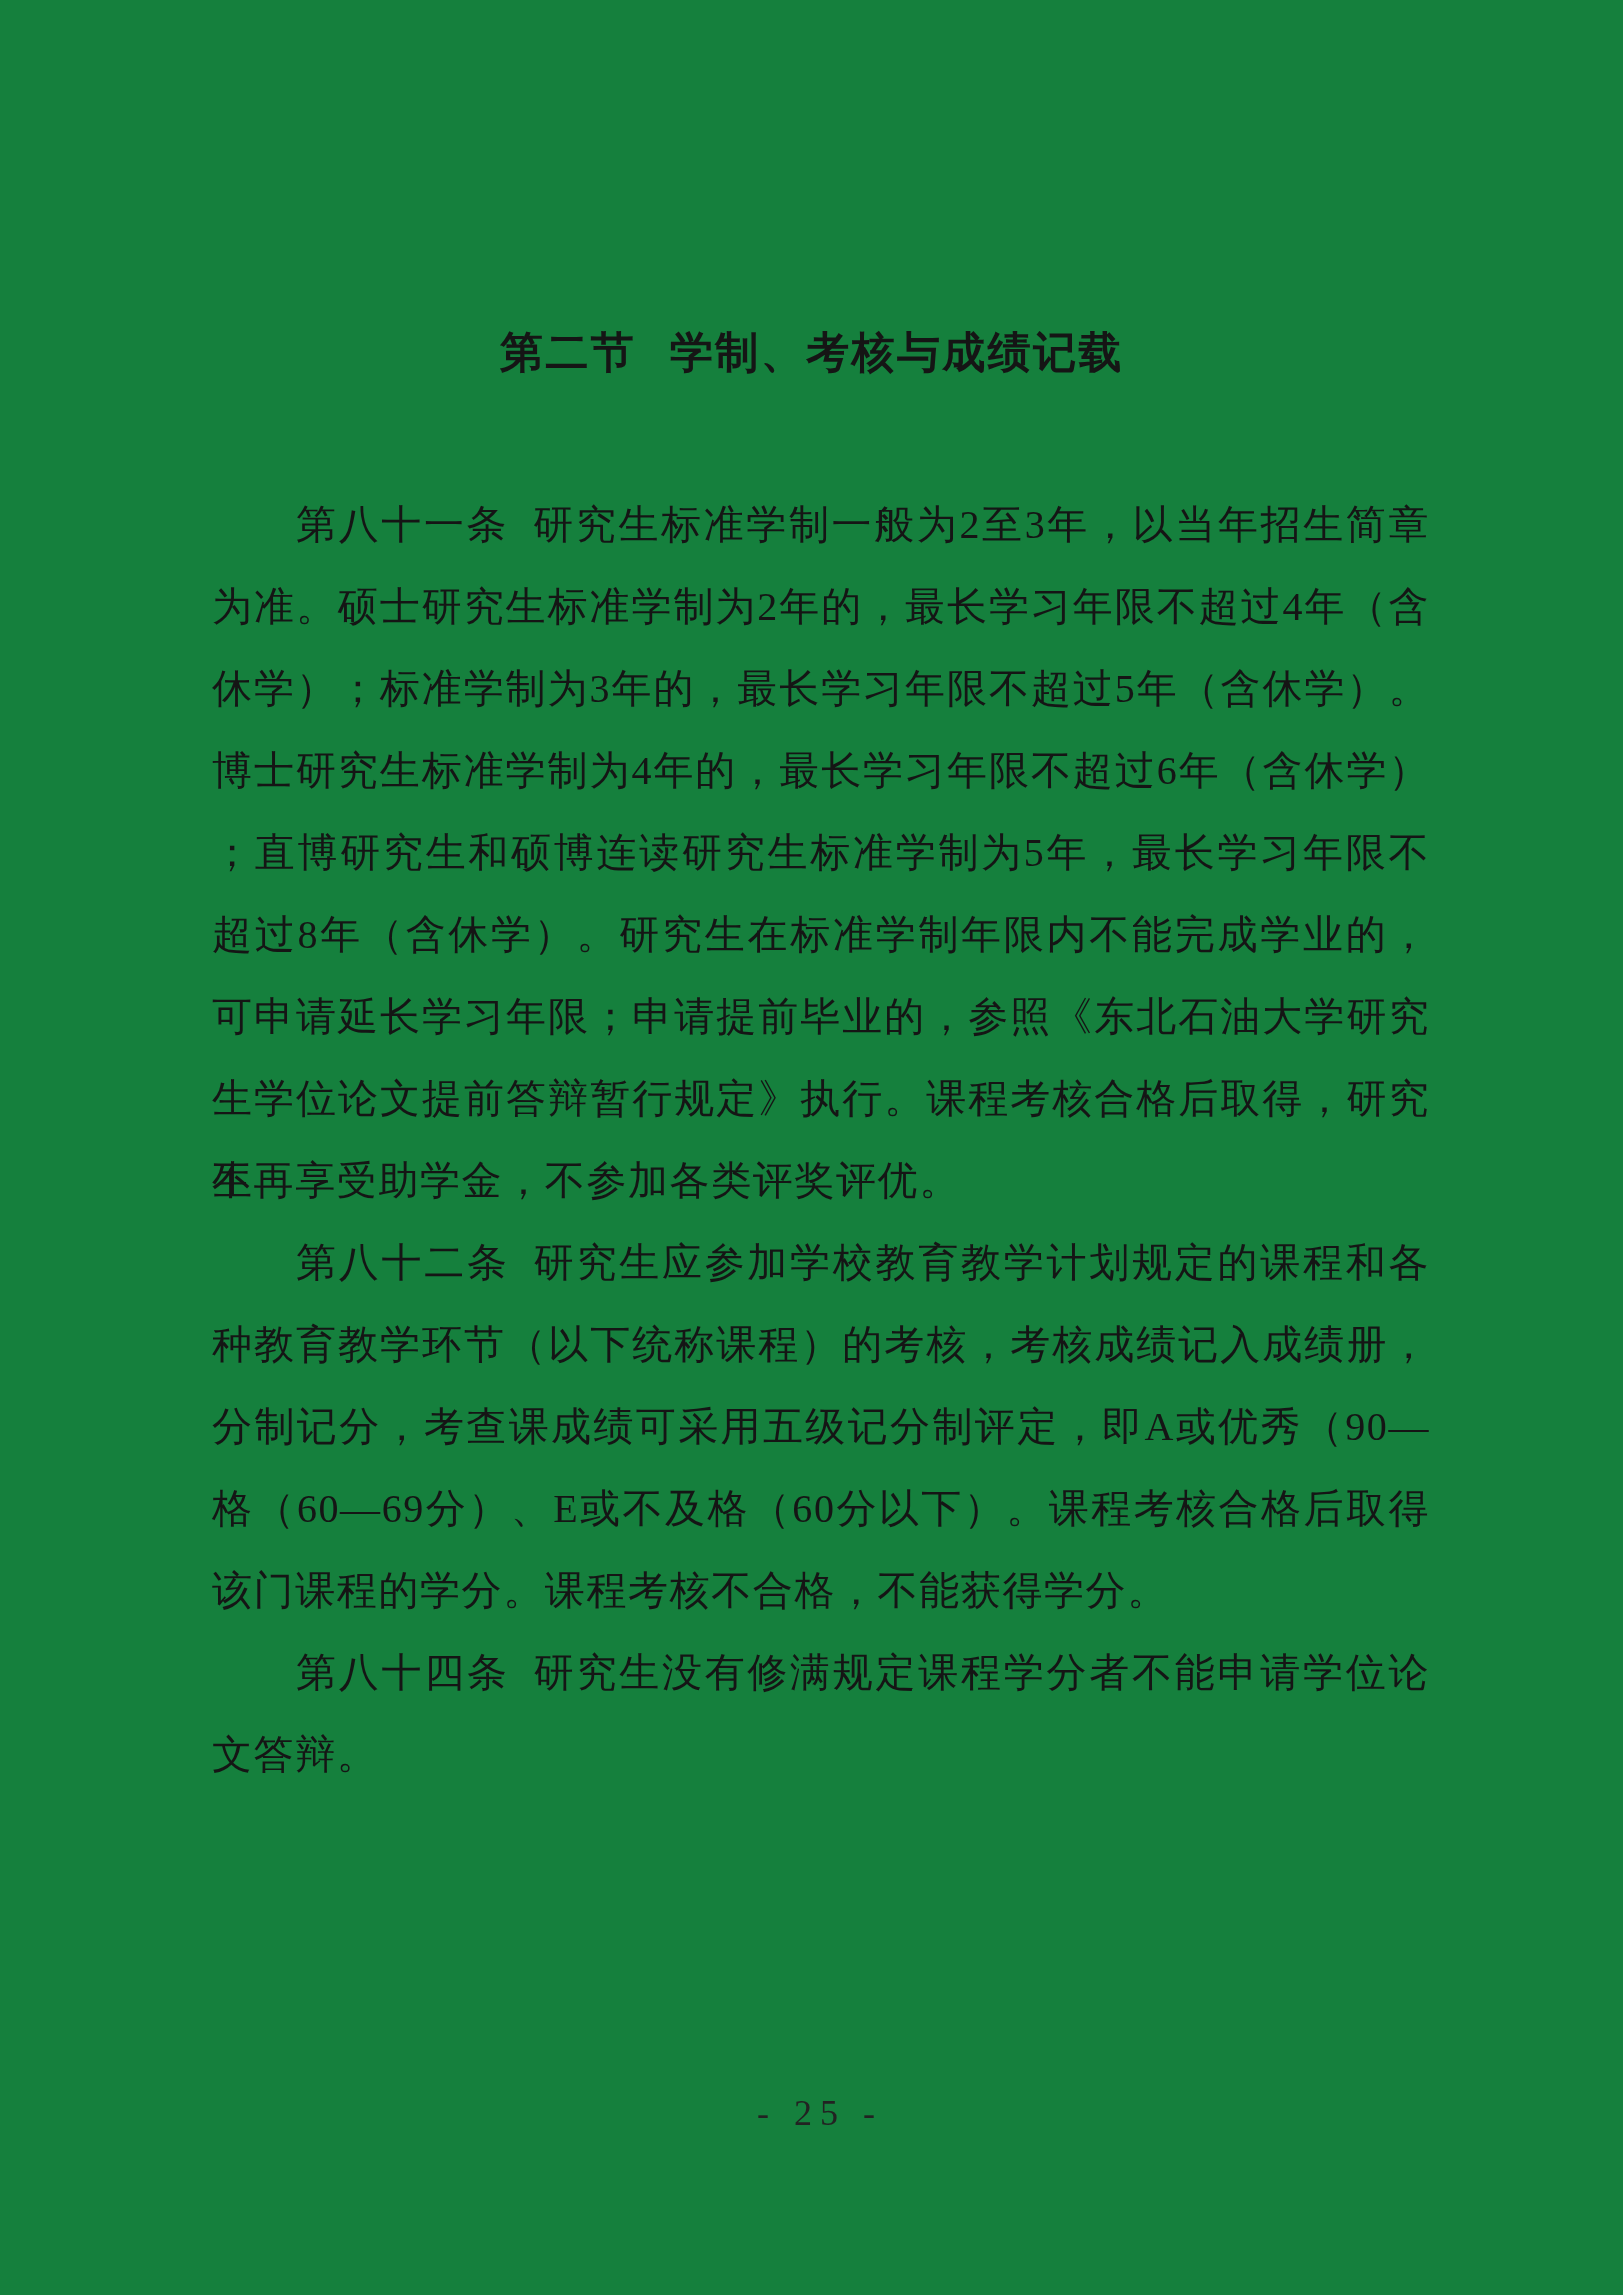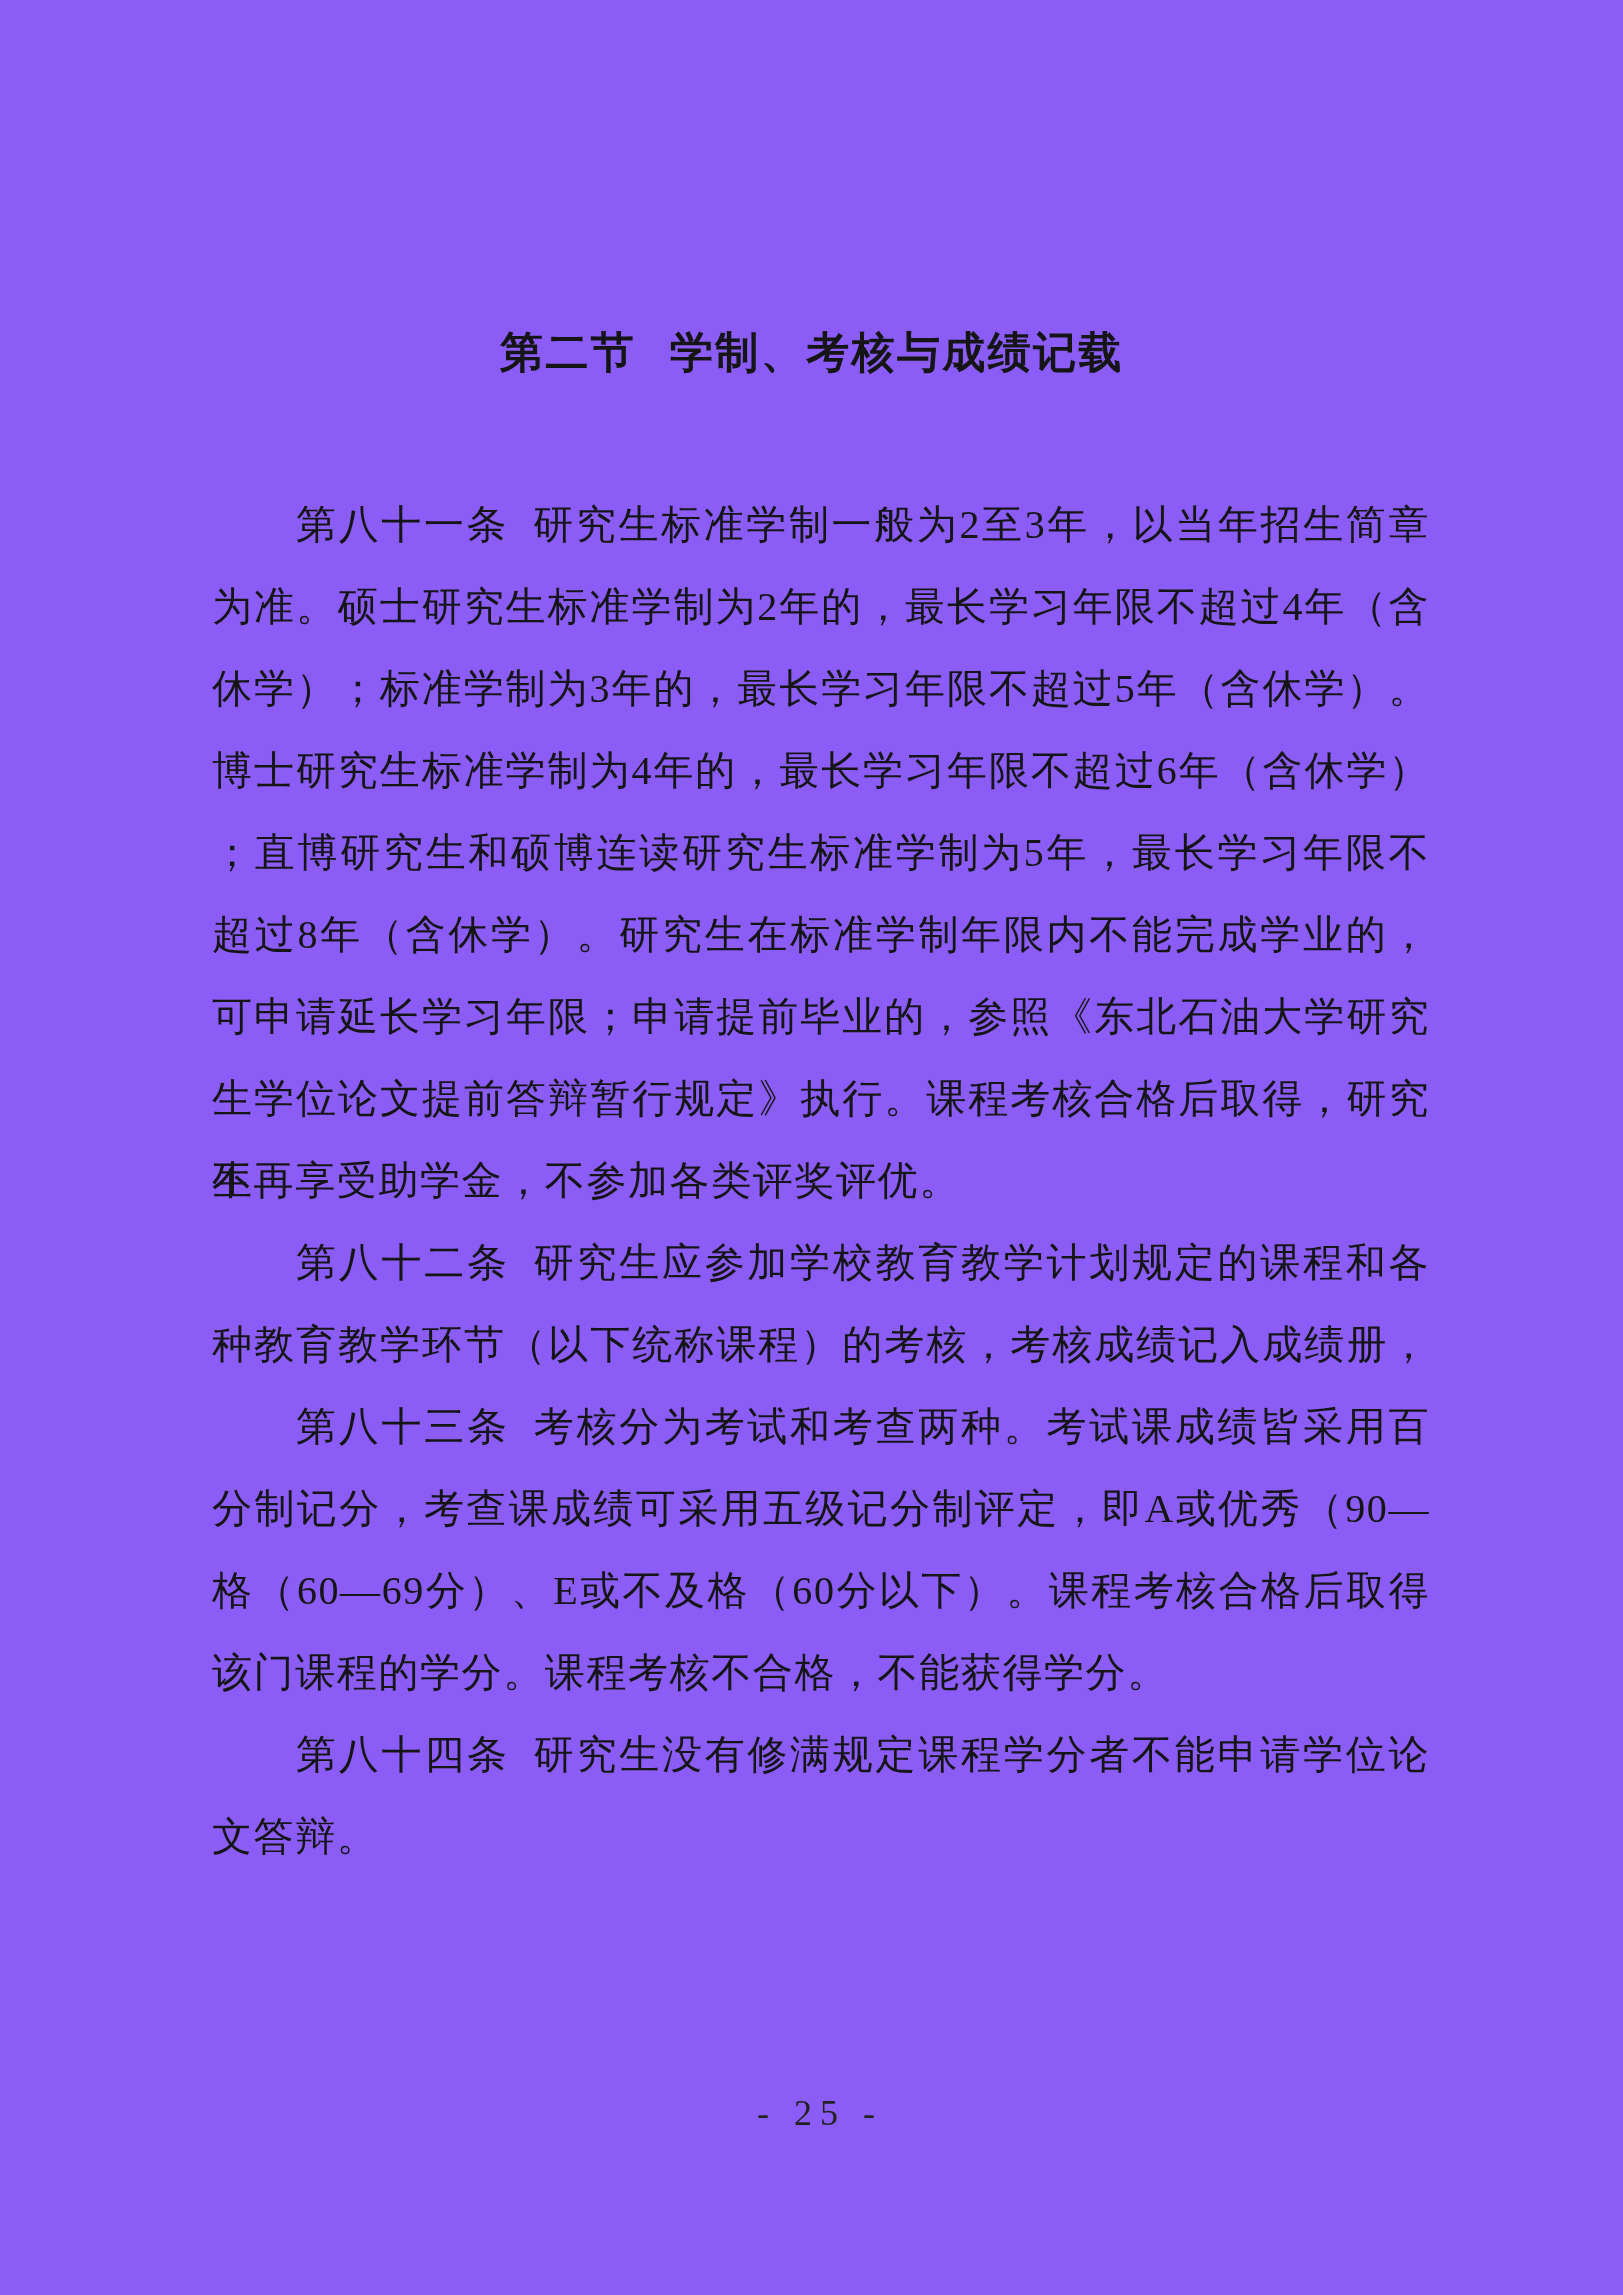--- a/index.html
+++ b/index.html
@@ -4,21 +4,21 @@
 <style>
   html, body {
     margin: 0;
     padding: 0;
     background: #ffffff;
   }
   .page {
     position: relative;
     width: 1624px;
     height: 2295px;
-    background: #8b5cf6;
+    background: #15803d;
     overflow: hidden;
     font-family: "Liberation Serif", "DejaVu Serif", serif;
     color: #151515;
   }
   .doc-title {
     position: absolute;
     top: 324px;
     left: 0;
     width: 100%;
     text-align: center;
@@ -78,21 +78,20 @@
       <div class="line">为准。硕士研究生标准学制为2年的，最长学习年限不超过4年（含</div>
       <div class="line">休学）；标准学制为3年的，最长学习年限不超过5年（含休学）。</div>
       <div class="line">博士研究生标准学制为4年的，最长学习年限不超过6年（含休学）</div>
       <div class="line">；直博研究生和硕博连读研究生标准学制为5年，最长学习年限不</div>
       <div class="line">超过8年（含休学）。研究生在标准学制年限内不能完成学业的，</div>
       <div class="line">可申请延长学习年限；申请提前毕业的，参照《东北石油大学研究</div>
       <div class="line">生学位论文提前答辩暂行规定》执行。课程考核合格后取得，研究生</div>
       <div class="line para-end">不再享受助学金，不参加各类评奖评优。</div>
       <div class="line indent"><span class="clause-heading">第八十二条</span><span>研究生应参加学校教育教学计划规定的课程和各</span></div>
       <div class="line">种教育教学环节（以下统称课程）的考核，考核成绩记入成绩册，</div>
-      <div class="line indent"><span class="clause-heading">第八十三条</span><span>考核分为考试和考查两种。考试课成绩皆采用百</span></div>
       <div class="line">分制记分，考查课成绩可采用五级记分制评定，即A或优秀（90—</div>
       <div class="line">格（60—69分）、E或不及格（60分以下）。课程考核合格后取得</div>
       <div class="line para-end">该门课程的学分。课程考核不合格，不能获得学分。</div>
       <div class="line indent"><span class="clause-heading">第八十四条</span><span>研究生没有修满规定课程学分者不能申请学位论</span></div>
       <div class="line para-end">文答辩。</div>
     </div>
 
   <div class="page-footer">- 25 -</div>
 </div>
 

